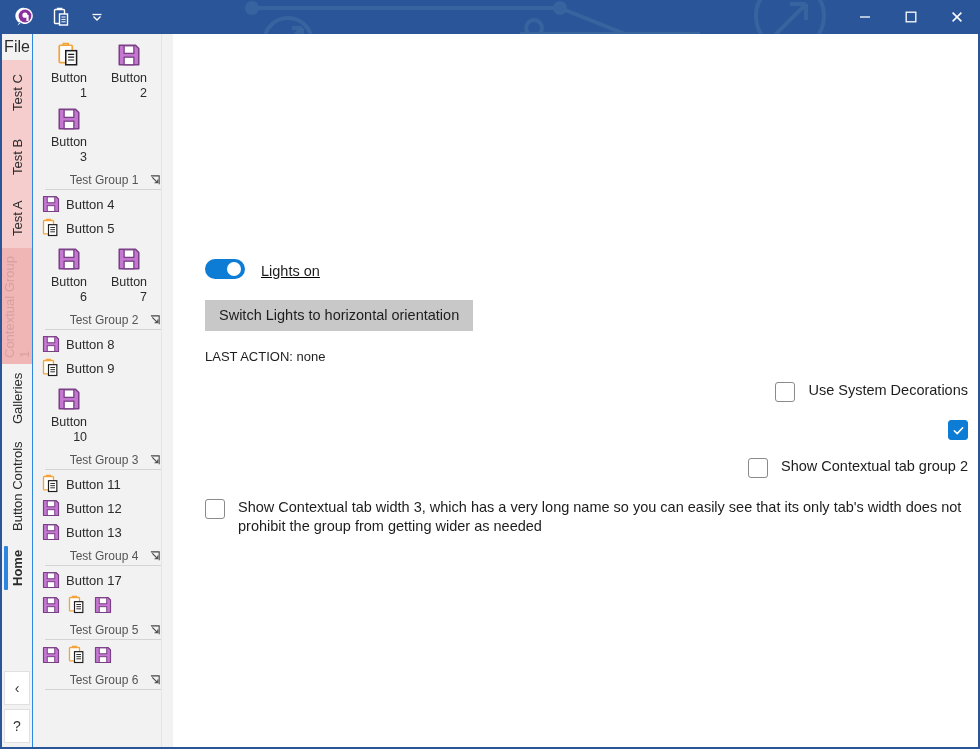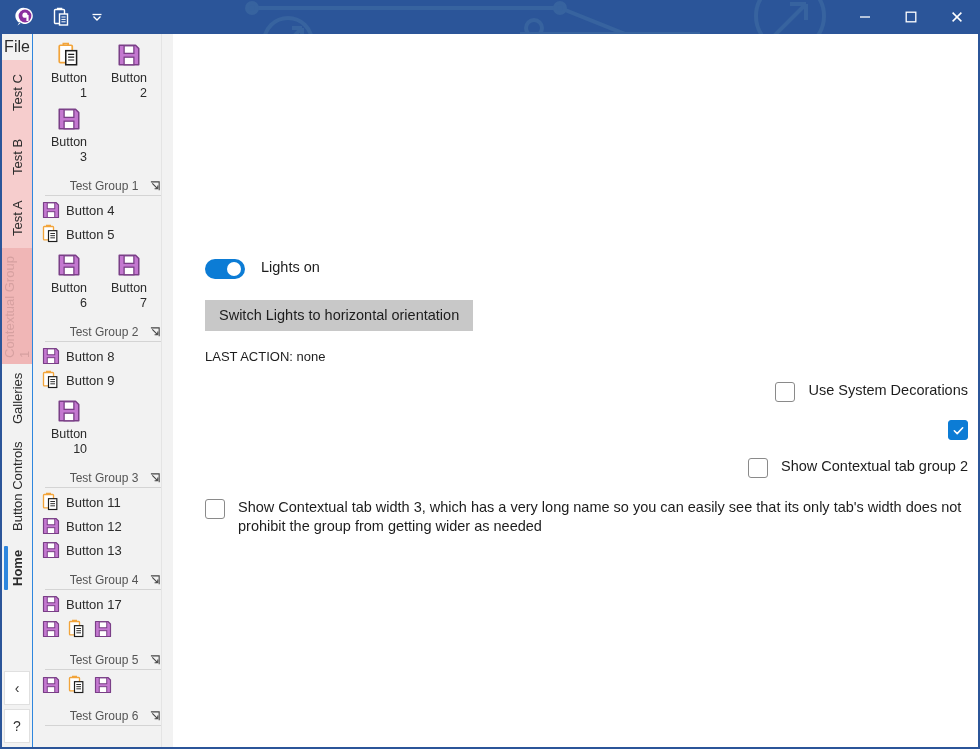--- a/index.html
+++ b/index.html
@@ -145,42 +145,42 @@
     padding: 2px 2px; cursor: pointer;
   }
   .smallbtn .lbl { font-size: 13px; color: #2b2b2b; }
   .iconrow { display: flex; gap: 6px; padding: 3px 2px; }
   .iconrow > span { cursor: pointer; display: flex; }
 
   .grp-footer {
     display: flex; align-items: center;
     gap: 6px;
     padding: 1px 4px 0 4px;
-    margin-top: 10px;
+    margin-top: 4px;
   }
   .grp-footer .gline { flex: 0 0 18px; }
   .grp-title {
     flex: 1 1 auto; text-align: center;
     font-size: 12px; color: #555;
   }
   .grp-launch { flex: 0 0 16px; display: flex; justify-content: center; cursor: pointer; }
   .grp-rule { height: 1px; background: #d4d4d4; margin: 2px 6px 2px 6px; }
 
   
   .content {
     flex: 1 1 auto;
     background: #ffffff;
     position: relative;
     padding: 0;
   }
   .content-inner {
     position: absolute;
     left: 32px; top: 225px; right: 10px;
   }
-  .row-toggle { display: flex; align-items: flex-start; gap: 16px; }
+  .row-toggle { display: flex; align-items: flex-end; gap: 16px; text-decoration: underline; }
   .toggle {
     width: 40px; height: 20px; border-radius: 10px;
     background: #0c7cd5; position: relative; cursor: pointer;
     flex: 0 0 40px;
   }
   .toggle .knob {
     position: absolute; top: 3px; left: 22px;
     width: 14px; height: 14px; border-radius: 50%;
     background: #ffffff;
   }

